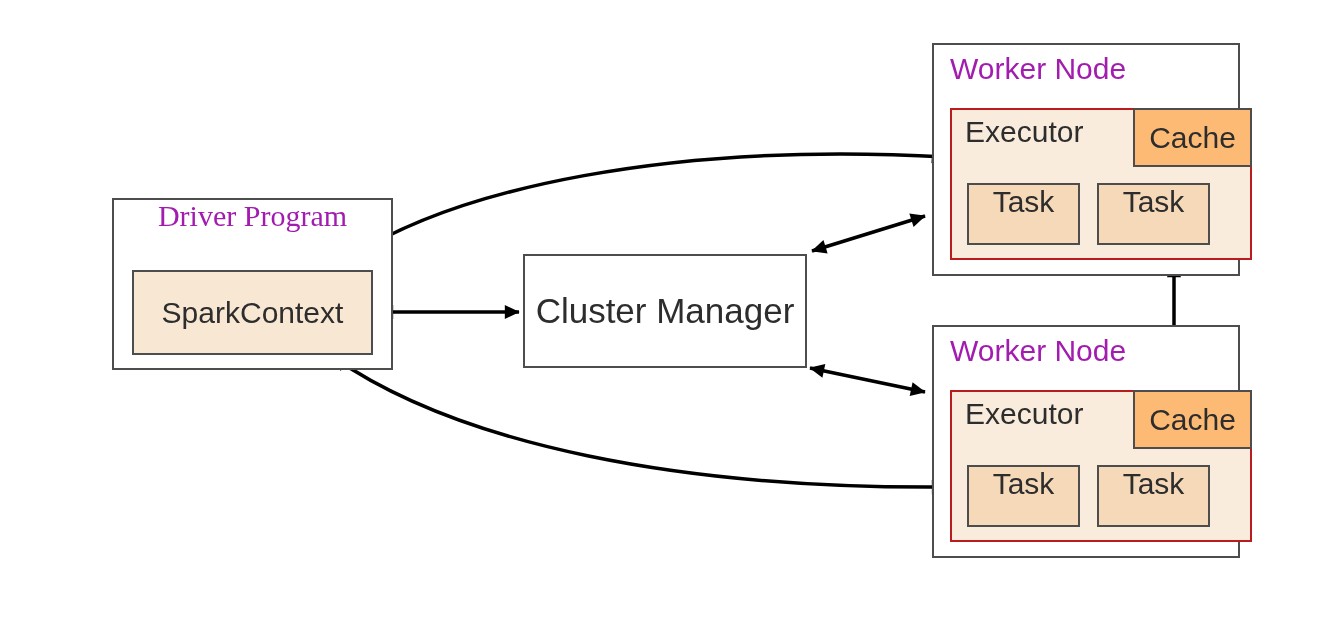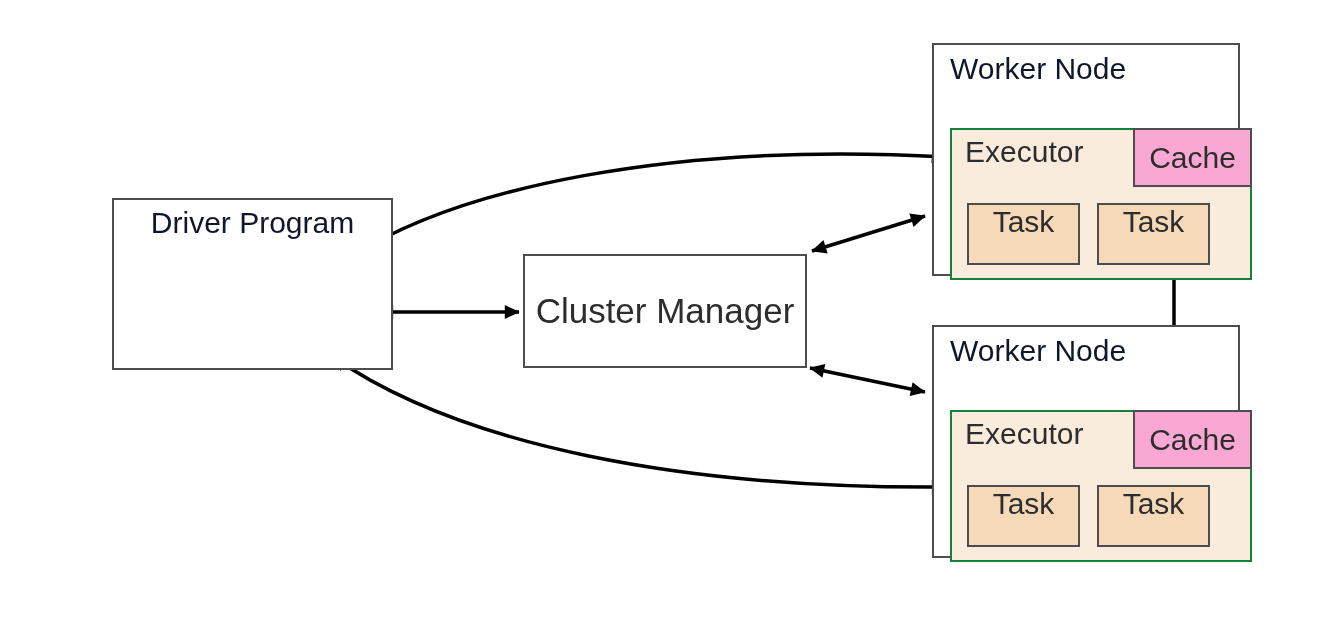--- a/index.html
+++ b/index.html
@@ -21,24 +21,24 @@
   .box {
     position: absolute;
     box-sizing: border-box;
     background: #ffffff;
     border: 2px solid #4d4d4d;
   }
   .box-title {
     font-size: 30px;
     line-height: 1;
     white-space: nowrap;
-    color: #0f172a;
+    color: #a21caf;
   }
   .driver { left: 112px; top: 198px; width: 281px; height: 172px; }
-  .driver .box-title { position: absolute; top: 8px; left: 0; width: 100%; text-align: center; }
+  .driver .box-title { position: absolute; top: 1px; left: 0; width: 100%; text-align: center; font-family: Liberation Serif, serif; }
   .spark-context {
     position: absolute;
     left: 18px; top: 70px; width: 241px; height: 85px;
     box-sizing: border-box;
     background: #f8e7d2;
     border: 2px solid #4d4d4d;
     display: flex; align-items: center; justify-content: center;
     font-size: 30px;
   }
   .cluster {
@@ -48,32 +48,31 @@
   }
   .worker { width: 308px; height: 233px; left: 932px; }
   .worker-1 { top: 43px; }
   .worker-2 { top: 325px; }
   .worker .box-title { position: absolute; left: 16px; top: 9px; }
   .executor {
     position: absolute;
     left: 16px; top: 63px; width: 302px; height: 152px;
     box-sizing: border-box;
     background: #faecdd;
-    border: 2px solid #15803d;
-    margin-top: 20px;
+    border: 2px solid #b91c1c;
   }
   .executor-label {
     position: absolute; left: 13px; top: 7px;
     font-size: 30px; line-height: 1; white-space: nowrap;
   }
   .cache {
     position: absolute;
     top: -2px; right: -2px; width: 119px; height: 59px;
     box-sizing: border-box;
-    background: #f9a8d4;
+    background: #fdba74;
     border: 2px solid #4d4d4d;
     display: flex; align-items: center; justify-content: center;
     font-size: 30px;
   }
   .task {
     position: absolute;
     top: 73px; width: 113px; height: 62px;
     box-sizing: border-box;
     background: #f6d9b8;
     border: 2px solid #4d4d4d;
@@ -97,20 +96,23 @@
     <path d="M 379 312 L 519 312" fill="none" stroke="#000000" stroke-width="3.5" marker-start="url(#arrowhead)" marker-end="url(#arrowhead)"></path>
     <path d="M 812 251 L 925 216" fill="none" stroke="#000000" stroke-width="3.5" marker-start="url(#arrowhead)" marker-end="url(#arrowhead)"></path>
     <path d="M 810 368 L 925 392" fill="none" stroke="#000000" stroke-width="3.5" marker-start="url(#arrowhead)" marker-end="url(#arrowhead)"></path>
     <path d="M 336 267 C 450 185, 680 142, 946 157" fill="none" stroke="#000000" stroke-width="3.5" marker-start="url(#arrowhead)" marker-end="url(#arrowhead)"></path>
     <path d="M 333 357 C 460 445, 680 489, 946 487" fill="none" stroke="#000000" stroke-width="3.5" marker-start="url(#arrowhead)" marker-end="url(#arrowhead)"></path>
     <path d="M 1174 263 L 1174 386" fill="none" stroke="#000000" stroke-width="3.5" marker-start="url(#arrowhead)" marker-end="url(#arrowhead)"></path>
   </svg>
 
   <div class="box driver">
     <div class="box-title">Driver Program</div>
+    <div class="spark-context">
+      <span>SparkContext</span>
+    </div>
   </div>
 
   <div class="box cluster">
     <span>Cluster Manager</span>
   </div>
 
   <div class="box worker worker-1">
     <div class="box-title">Worker Node</div>
     <div class="executor">
       <span class="executor-label">Executor</span>

